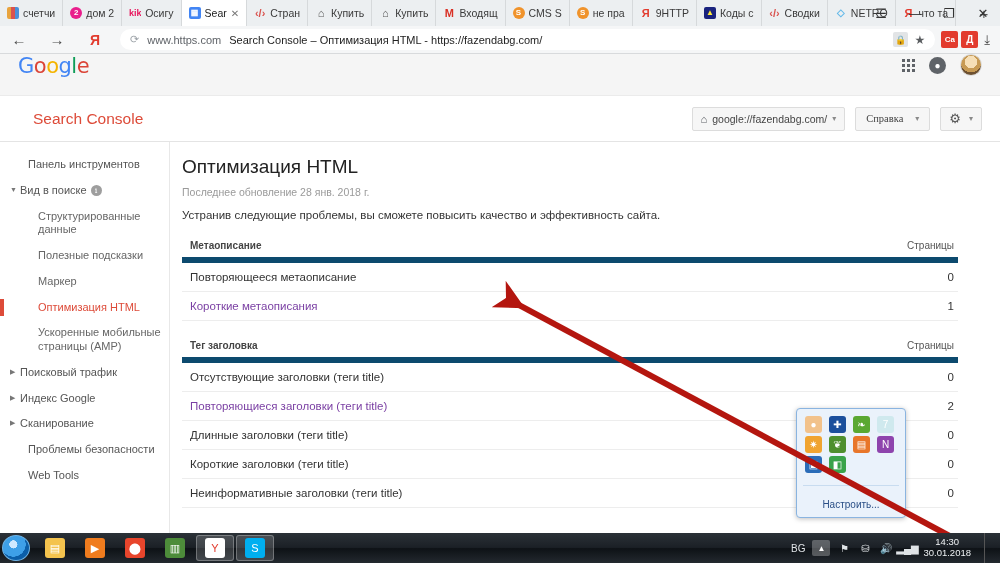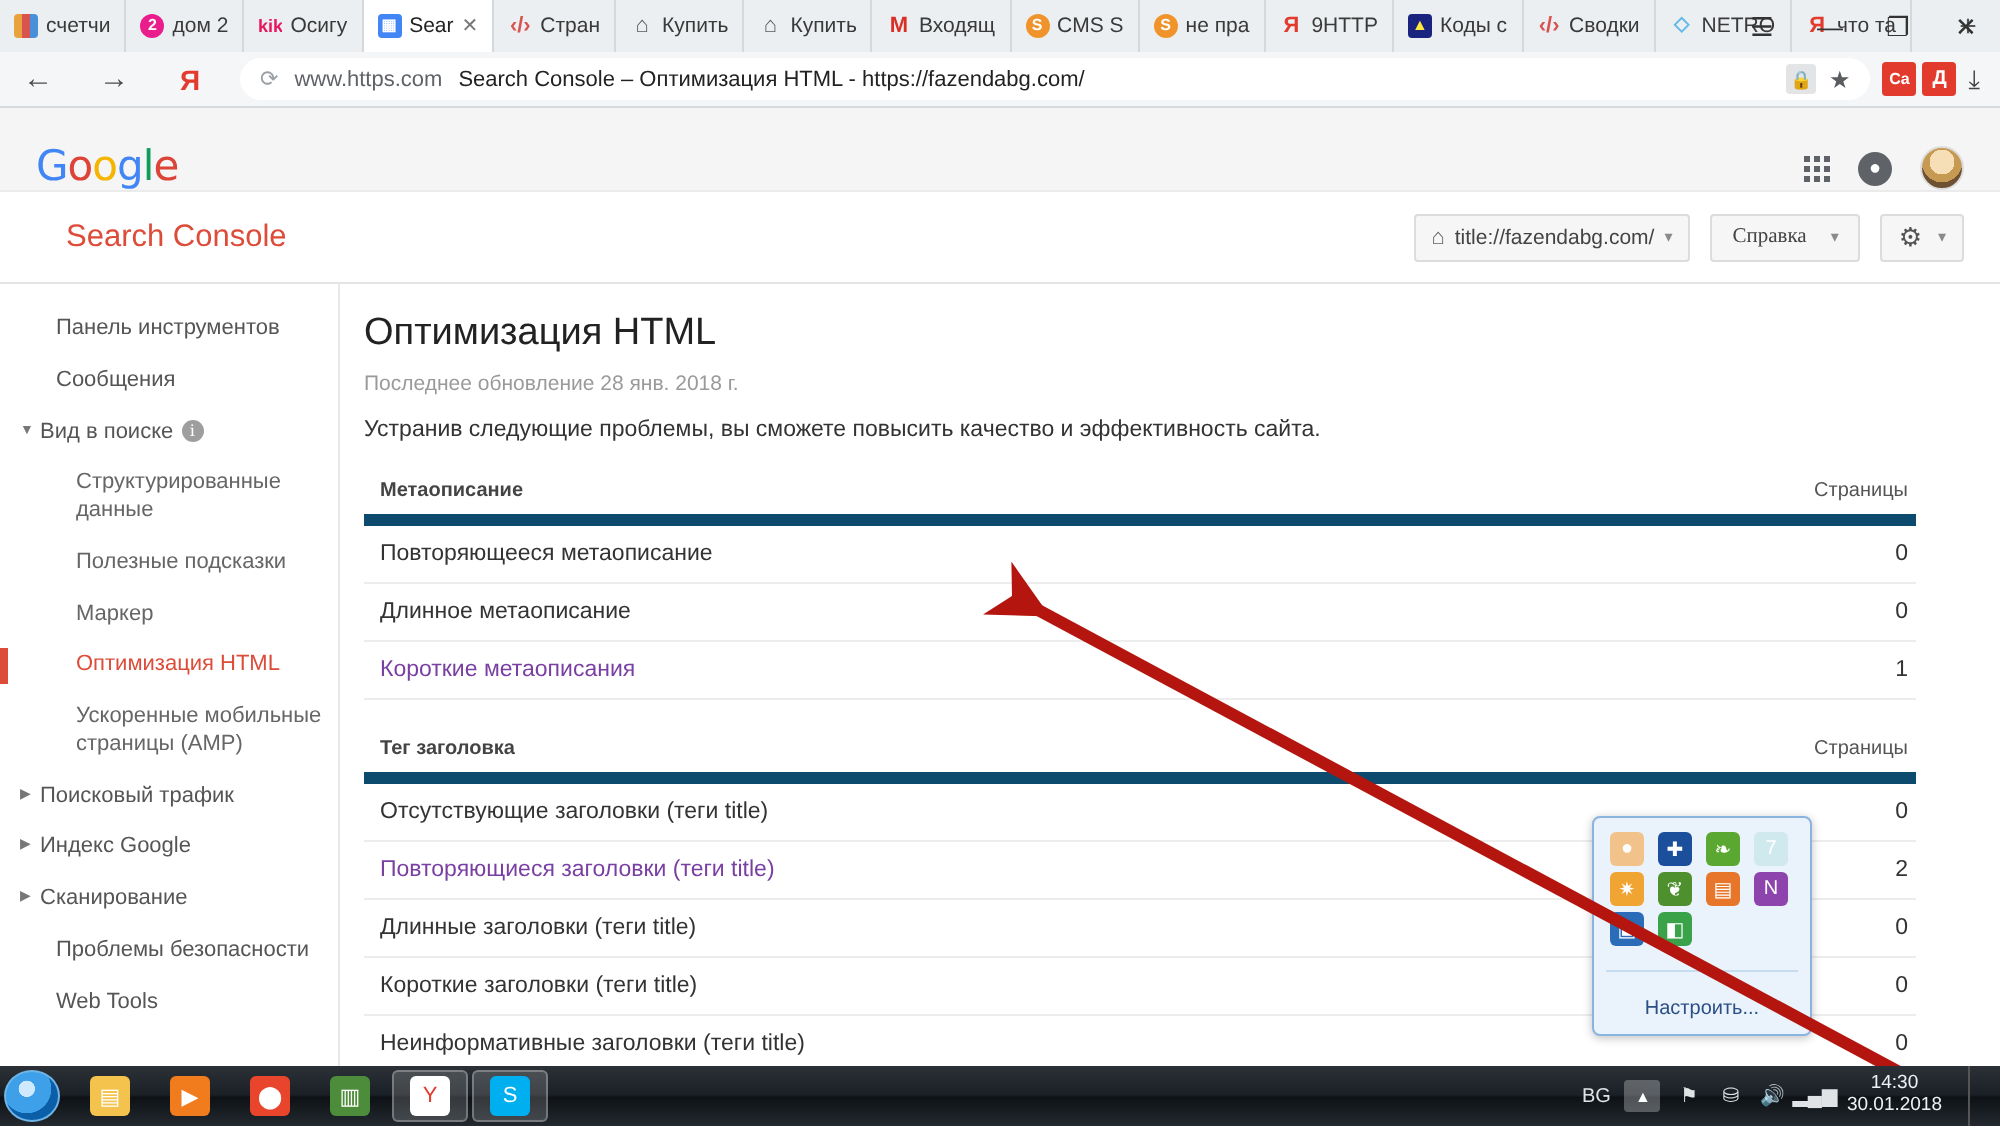--- a/index.html
+++ b/index.html
@@ -97,21 +97,21 @@
   .ext.red2 { background: #e23b2e; }
   .dl-arrow { font-size: 13px; color: #444; padding-right: 10px; }
 
   
   .page {
     position: absolute; top: 54px; left: 0; width: 1000px; height: 479px;
     background: #fff; overflow: hidden;
   }
   .gbar {
     height: 42px; background: #f5f5f5; border-bottom: 1px solid #ebebeb;
-    display: flex; align-items: flex-end; padding: 0 18px;
+    display: flex; align-items: flex-start; padding: 0 18px;
   }
   .glogo { font-size: 21px; letter-spacing: -0.5px; font-family: "DejaVu Sans", sans-serif; }
   .glogo span:nth-child(1){color:#4285F4}
   .glogo span:nth-child(2){color:#DB4437}
   .glogo span:nth-child(3){color:#F4B400}
   .glogo span:nth-child(4){color:#4285F4}
   .glogo span:nth-child(5){color:#0F9D58}
   .glogo span:nth-child(6){color:#DB4437}
   .gbar-right { margin-left: auto; display: flex; align-items: center; gap: 14px; }
   .apps-grid { display: grid; grid-template-columns: repeat(3,3px); gap: 2px; }
@@ -354,38 +354,37 @@
         <div class="bell">●</div>
         <div class="avatar"></div>
       </div>
     </div>
 
     <div class="scbar">
       <div class="sc-title">Search Console</div>
       <div class="scbar-right">
         <div class="chip">
           <span class="home-ico">⌂</span>
-          <span>title://fazendabg.com/</span>
+          <span>google://fazendabg.com/</span>
           <span class="caret">▾</span>
         </div>
         <div class="chip" style="padding:0 10px;gap:12px;font-family:Liberation Serif, serif;">
           <span>Справка</span>
           <span class="caret">▾</span>
         </div>
         <div class="chip gear">
           <span style="font-size:13px;color:#555;">⚙</span>
           <span class="caret">▾</span>
         </div>
       </div>
     </div>
 
     <div class="body-area">
       <div class="sidebar" id="sidebar-host">
           <div class="side-item "><span>Панель инструментов</span></div>
-          <div class="side-item "><span>Сообщения</span></div>
           <div class="side-item group"><span class="arrow-tog">▼</span><span>Вид в поиске</span><span class="info-dot">i</span></div>
           <div class="side-item sub"><span>Структурированные данные</span></div>
           <div class="side-item sub"><span>Полезные подсказки</span></div>
           <div class="side-item sub"><span>Маркер</span></div>
           <div class="side-item sub active"><span>Оптимизация HTML</span></div>
           <div class="side-item sub"><span>Ускоренные мобильные страницы (AMP)</span></div>
           <div class="side-item group"><span class="arrow-tog">▶</span><span>Поисковый трафик</span></div>
           <div class="side-item group"><span class="arrow-tog">▶</span><span>Индекс Google</span></div>
           <div class="side-item group"><span class="arrow-tog">▶</span><span>Сканирование</span></div>
           <div class="side-item "><span>Проблемы безопасности</span></div>
@@ -397,24 +396,20 @@
         <div class="updated">Последнее обновление 28 янв. 2018 г.</div>
         <div class="intro">Устранив следующие проблемы, вы сможете повысить качество и эффективность сайта.</div>
         <table class="opt">
           <tbody id="table-host">
               <tr>
                 <th>Метаописание</th>
                 <th class="num">Страницы</th>
               </tr>
               <tr>
                 <td>Повторяющееся метаописание</td>
-                <td class="num">0</td>
-              </tr>
-              <tr>
-                <td>Длинное метаописание</td>
                 <td class="num">0</td>
               </tr>
               <tr>
                 <td><a>Короткие метаописания</a></td>
                 <td class="num">1</td>
               </tr>
               <tr class="spacer">
                 <td colspan="2"></td>
               </tr>
               <tr>

